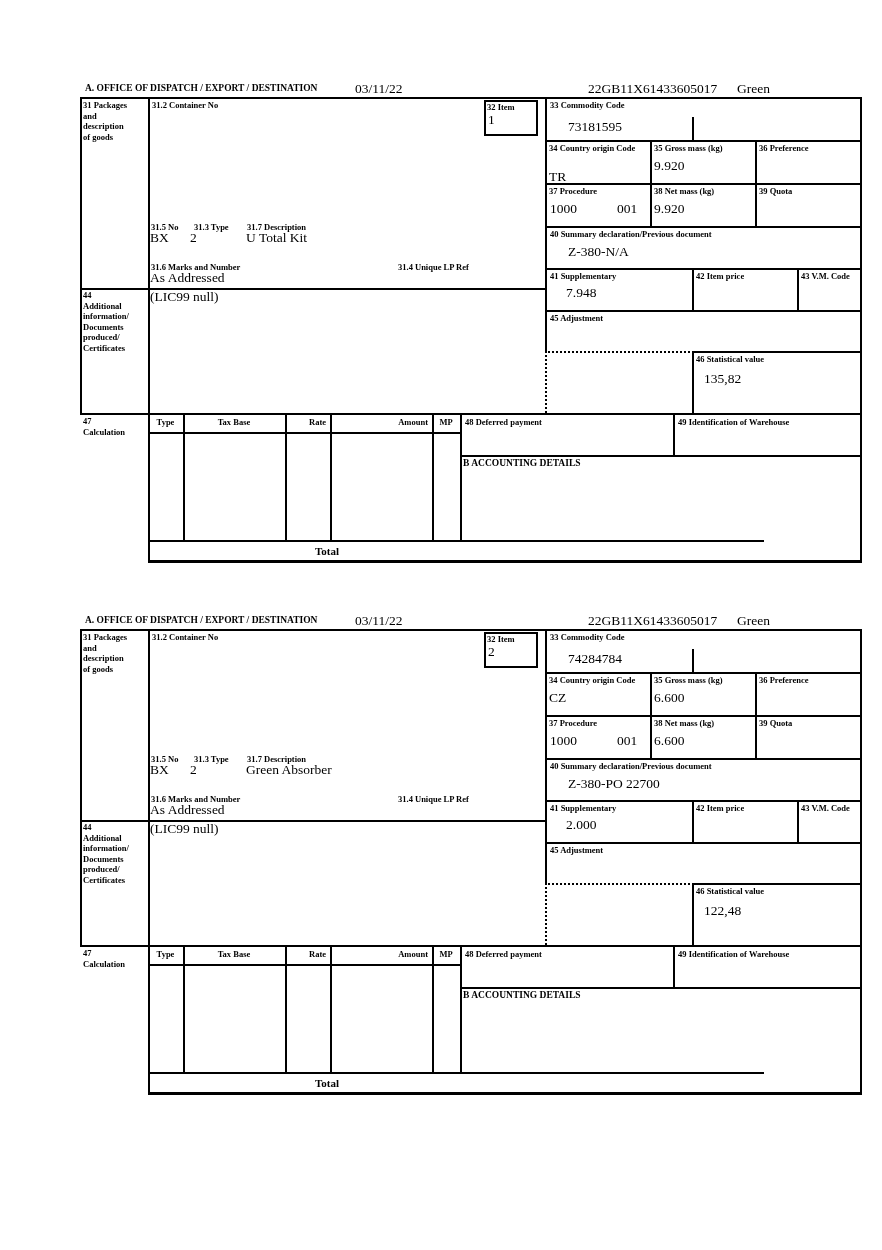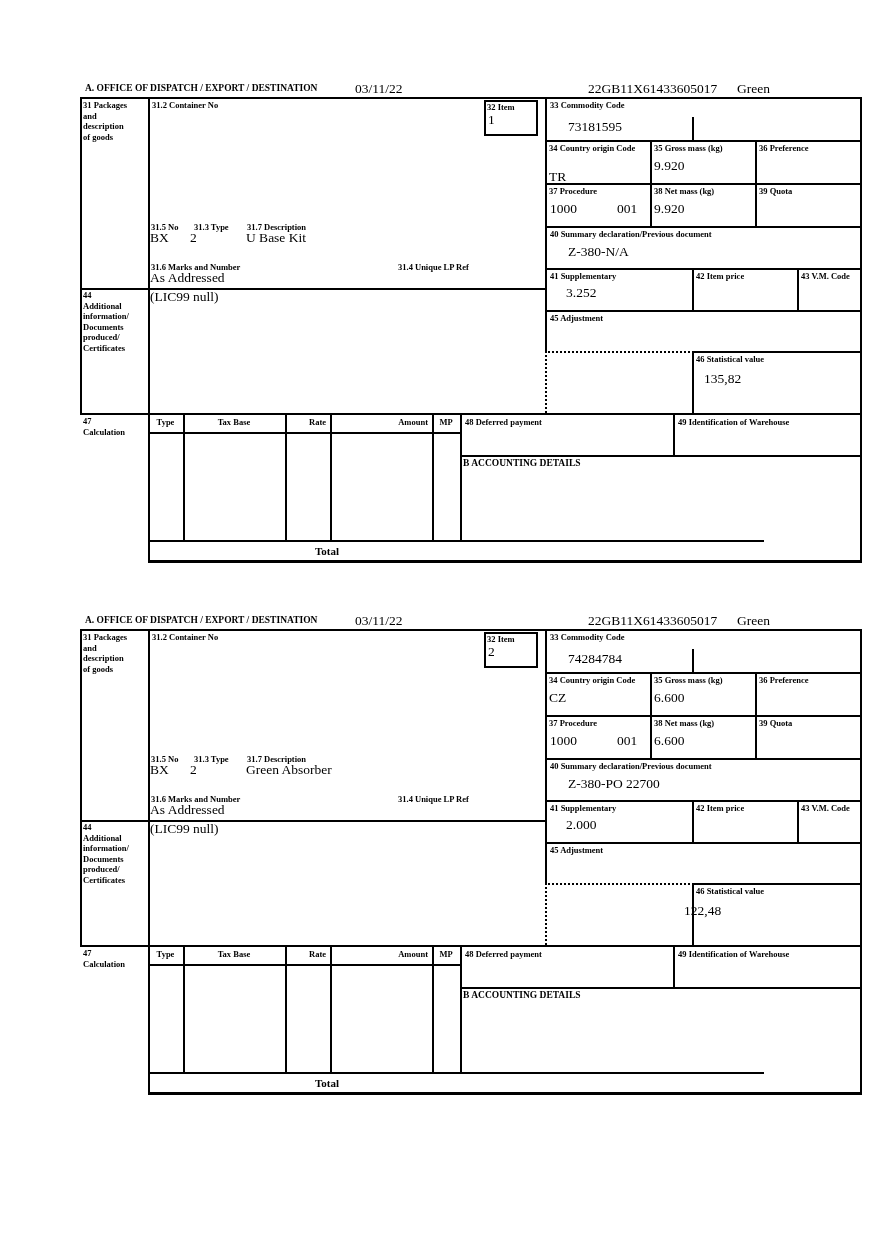--- a/index.html
+++ b/index.html
@@ -106,24 +106,24 @@
   <span class="val" style="left:408px;top:31px;">1</span>
   <span class="val" style="left:488px;top:38px;">73181595</span>
   <span class="val" style="left:469px;top:88px;">TR</span>
   <span class="val" style="left:574px;top:77px;">9.920</span>
   <span class="val" style="left:470px;top:120px;">1000</span>
   <span class="val" style="left:537px;top:120px;">001</span>
   <span class="val" style="left:574px;top:120px;">9.920</span>
   <span class="val" style="left:488px;top:163px;">Z-380-N/A</span>
   <span class="val" style="left:70px;top:149px;">BX</span>
   <span class="val" style="left:110px;top:149px;">2</span>
-  <span class="val" style="left:166px;top:149px;">U Base Kit</span>
+  <span class="val" style="left:166px;top:149px;">U Total Kit</span>
   <span class="val" style="left:70px;top:189px;">As Addressed</span>
   <span class="val" style="left:70px;top:208px;">(LIC99 null)</span>
-  <span class="val" style="left:486px;top:204px;">3.252</span>
+  <span class="val" style="left:486px;top:204px;">7.948</span>
   <span class="val" style="left:624px;top:290px;text-align:center;">135,82</span>
 </div>
 
 <div class="section" style="top:613px;">
   <span class="hdr-label" style="left:5px;">A.  OFFICE OF DISPATCH / EXPORT / DESTINATION</span>
   <span class="hdr-val" style="left:275px;">03/11/22</span>
   <span class="hdr-val" style="left:508px;">22GB11X61433605017</span>
   <span class="hdr-val" style="left:657px;">Green</span>
 
   <div class="ln h" style="left:0;top:16px;width:782px;"></div>
@@ -208,14 +208,14 @@
   <span class="val" style="left:470px;top:120px;">1000</span>
   <span class="val" style="left:537px;top:120px;">001</span>
   <span class="val" style="left:574px;top:120px;">6.600</span>
   <span class="val" style="left:488px;top:163px;">Z-380-PO 22700</span>
   <span class="val" style="left:70px;top:149px;">BX</span>
   <span class="val" style="left:110px;top:149px;">2</span>
   <span class="val" style="left:166px;top:149px;">Green Absorber</span>
   <span class="val" style="left:70px;top:189px;">As Addressed</span>
   <span class="val" style="left:70px;top:208px;">(LIC99 null)</span>
   <span class="val" style="left:486px;top:204px;">2.000</span>
-  <span class="val" style="left:604px;top:290px;">122,48</span>
+  <span class="val" style="left:624px;top:290px;">122,48</span>
 </div>
 
 </body></html>

